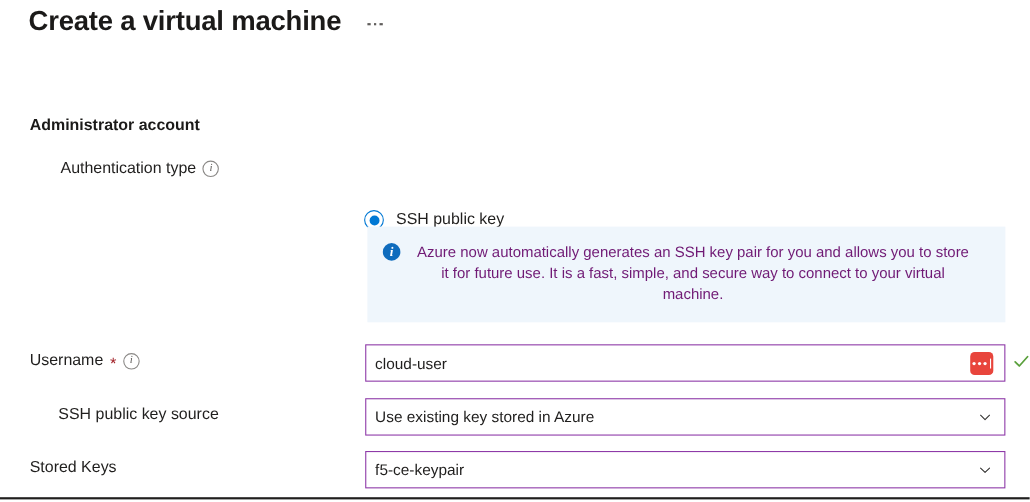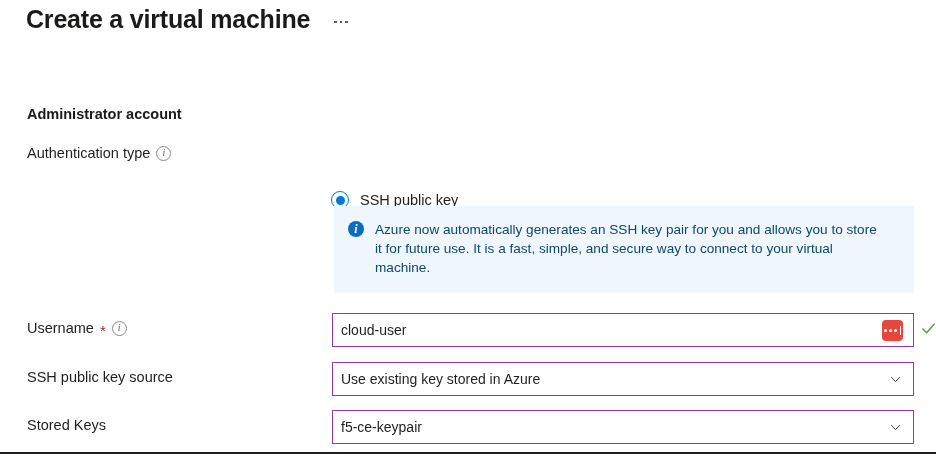--- a/index.html
+++ b/index.html
@@ -163,22 +163,23 @@
     font-style: italic;
     display: flex;
     align-items: center;
     justify-content: center;
     line-height: 1;
     margin-top: 1px;
   }
   .banner-text {
     font-size: 13.6px;
     line-height: 19px;
-    color: #0c4a6e;
+    color: #701a75;
     max-width: 510px;
+    text-align: center;
   }
 
   
   .field {
     position: absolute;
     left: 332px;
     width: 582px;
     height: 30px;
     box-sizing: border-box;
     border: 1.5px solid #8e3aa8;
@@ -261,21 +262,21 @@
   <div class="ellipsis-menu">
     <i></i>
     <i></i>
     <i></i>
   </div>
 </div>
 
 <div class="section-heading">Administrator account</div>
 
 <div class="row">
-  <div class="label" style="top:145px;">
+  <div class="label" style="top:145px;margin-left:28px;">
     <span>Authentication type</span>
     <span class="info-icon">i</span>
   </div>
 </div>
 
 <div class="radio-group">
   <div class="radio-opt selected">
     <span class="radio-mark"></span>
     <span class="radio-label">SSH public key</span>
   </div>
@@ -302,21 +303,21 @@
     <s></s>
   </span>
 </div>
 <span class="valid-check" style="top:321px;">
   <svg viewBox="0 0 16 16" width="15" height="15" aria-hidden="true">
     <path d="M2 8.5 L6 12.5 L14 3.5" fill="none" stroke="#5aa03c" stroke-width="1.7" stroke-linecap="round" stroke-linejoin="round"></path>
   </svg>
 </span>
 
 <div class="row">
-  <div class="label" style="top:369px;">
+  <div class="label" style="top:369px;margin-left:26px;">
     <span>SSH public key source</span>
   </div>
 </div>
 <div class="field select" style="top:362px;">
   <span class="field-value">Use existing key stored in Azure</span>
   <span class="chevron">
     <svg viewBox="0 0 16 16" width="13" height="13" aria-hidden="true">
       <path d="M3 5.5 L8 10.5 L13 5.5" fill="none" stroke="#323130" stroke-width="1.2" stroke-linecap="round" stroke-linejoin="round"></path>
     </svg>
   </span>

